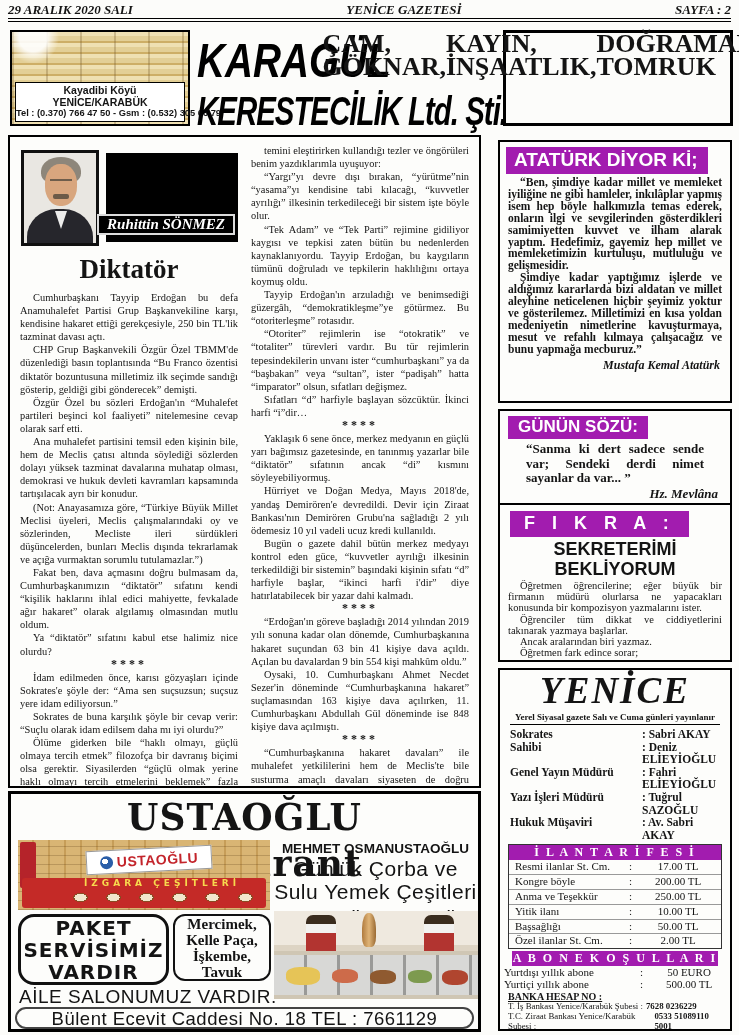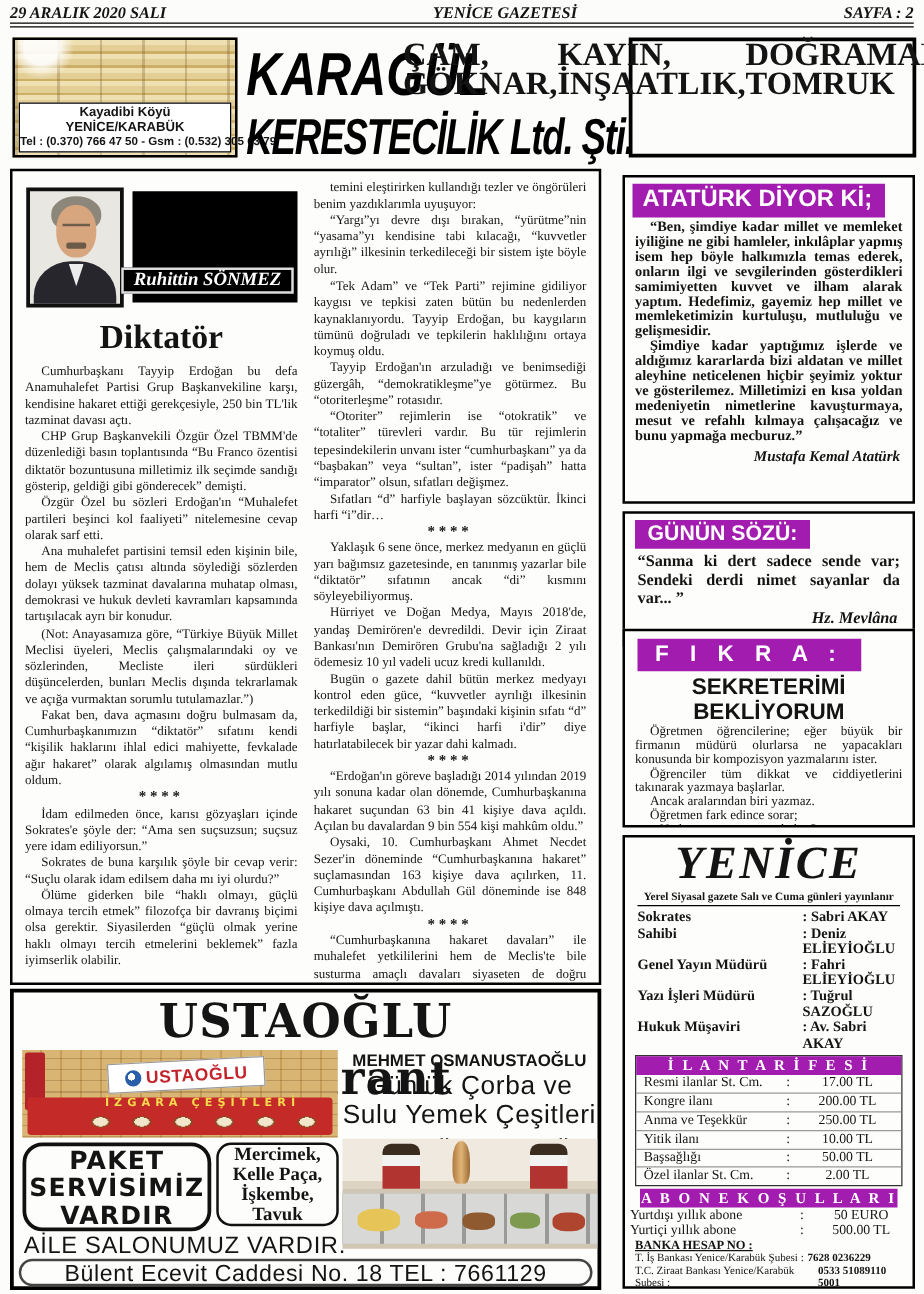--- a/index.html
+++ b/index.html
@@ -63,21 +63,21 @@
   .box-fikra   { top:503px; height:159px; }
   .box-masthead{ top:668px; height:363px; }
 
   .blackbar { background:#a21caf; color:#fff; font-family:"Liberation Sans", sans-serif; font-weight:bold; }
   .at-header { margin:5px 6px 3px; padding:2px 8px 3px; font-size:19px; display:block; width:88%; }
   .at-body { padding:0 8px; font-weight:bold; font-size:11.5px; line-height:11.9px; text-align:justify; }
   .at-body p { text-indent:12px; }
   .at-sig { text-align:right; font-weight:bold; font-style:italic; font-size:12px; padding:2px 10px 0; }
 
   .gn-header { margin:5px 8px 3px; padding:1px 10px 2px; font-size:17px; display:inline-block; }
-  .gn-quote { padding:0 10px; font-weight:bold; font-size:13px; line-height:14.6px; text-align:justify; }
+  .gn-quote { padding:0 26px; font-weight:bold; font-size:13px; line-height:14.6px; text-align:justify; }
   .gn-sig { text-align:right; font-weight:bold; font-style:italic; font-size:13px; padding:0 12px; }
 
   .fk-header { margin:6px 10px 2px; padding:2px 14px 3px; font-size:18px; letter-spacing:6px; display:inline-block; }
   .fk-title { text-align:center; font-family:"Liberation Sans", sans-serif; font-weight:bold; font-size:18px; line-height:20px; }
   .fk-lines { padding:1px 8px; font-size:10.5px; line-height:11.2px; text-align:justify; }
   .fk-lines p { text-indent:12px; }
 
   
   .mh-name { text-align:center; font-weight:bold; font-style:italic; font-size:37px; line-height:41px; letter-spacing:2px; }
   .mh-sub { margin:0 10px; border-bottom:1.5px solid #000; text-align:center;
@@ -191,20 +191,21 @@
       </div>
     </div>
     <div class="article-title">Diktatör</div>
     <div class="paras">
         <p>Cumhurbaşkanı Tayyip Erdoğan bu defa Anamuhalefet Partisi Grup Başkanvekiline karşı, kendisine hakaret ettiği gerekçesiyle, 250 bin TL'lik tazminat davası açtı.</p>
         <p>CHP Grup Başkanvekili Özgür Özel TBMM'de düzenlediği basın toplantısında “Bu Franco özentisi diktatör bozuntusuna milletimiz ilk seçimde sandığı gösterip, geldiği gibi gönderecek” demişti.</p>
         <p>Özgür Özel bu sözleri Erdoğan'ın “Muhalefet partileri beşinci kol faaliyeti” nitelemesine cevap olarak sarf etti.</p>
         <p>Ana muhalefet partisini temsil eden kişinin bile, hem de Meclis çatısı altında söylediği sözlerden dolayı yüksek tazminat davalarına muhatap olması, demokrasi ve hukuk devleti kavramları kapsamında tartışılacak ayrı bir konudur.</p>
         <p>(Not: Anayasamıza göre, “Türkiye Büyük Millet Meclisi üyeleri, Meclis çalışmalarındaki oy ve sözlerinden, Mecliste ileri sürdükleri düşüncelerden, bunları Meclis dışında tekrarlamak ve açığa vurmaktan sorumlu tutulamazlar.”)</p>
         <p>Fakat ben, dava açmasını doğru bulmasam da, Cumhurbaşkanımızın “diktatör” sıfatını kendi “kişilik haklarını ihlal edici mahiyette, fevkalade ağır hakaret” olarak algılamış olmasından mutlu oldum.</p>
+        <p>Ya “diktatör” sıfatını kabul etse halimiz nice olurdu?</p>
         <p class="stars">****</p>
         <p>İdam edilmeden önce, karısı gözyaşları içinde Sokrates'e şöyle der: “Ama sen suçsuzsun; suçsuz yere idam ediliyorsun.”</p>
         <p>Sokrates de buna karşılık şöyle bir cevap verir: “Suçlu olarak idam edilsem daha mı iyi olurdu?”</p>
         <p>Ölüme giderken bile “haklı olmayı, güçlü olmaya tercih etmek” filozofça bir davranış biçimi olsa gerektir. Siyasilerden “güçlü olmak yerine haklı olmayı tercih etmelerini beklemek” fazla iyimserlik olabilir.</p>
       </div>
   </div>
   <div class="col">
     <div class="paras">
         <p>temini eleştirirken kullandığı tezler ve öngörüleri benim yazdıklarımla uyuşuyor:</p>
         <p>“Yargı”yı devre dışı bırakan, “yürütme”nin “yasama”yı kendisine tabi kılacağı, “kuvvetler ayrılığı” ilkesinin terkedileceği bir sistem işte böyle olur.</p>
@@ -279,21 +280,21 @@
     </div>
   <div class="mh-table">
     <span class="blackbar tbl-header">İ L A N   T A R İ F E S İ</span>
     <div>
         <div class="t-row">
         <span>Resmi ilanlar St. Cm.</span>
         <span>:</span>
         <span class="t-val">17.00 TL</span>
       </div>
         <div class="t-row">
-        <span>Kongre ilanı</span>
+        <span>Kongre böyle</span>
         <span>:</span>
         <span class="t-val">200.00 TL</span>
       </div>
         <div class="t-row">
         <span>Anma ve Teşekkür</span>
         <span>:</span>
         <span class="t-val">250.00 TL</span>
       </div>
         <div class="t-row">
         <span>Yitik ilanı</span>

